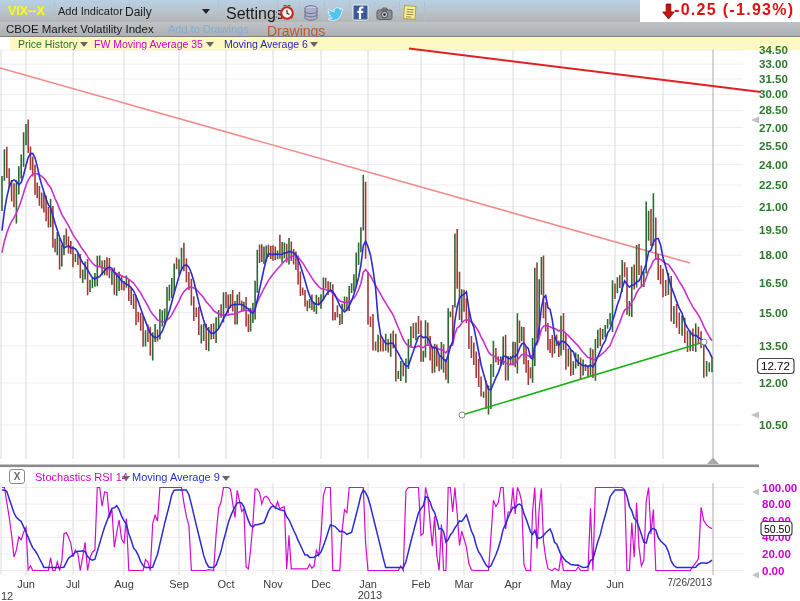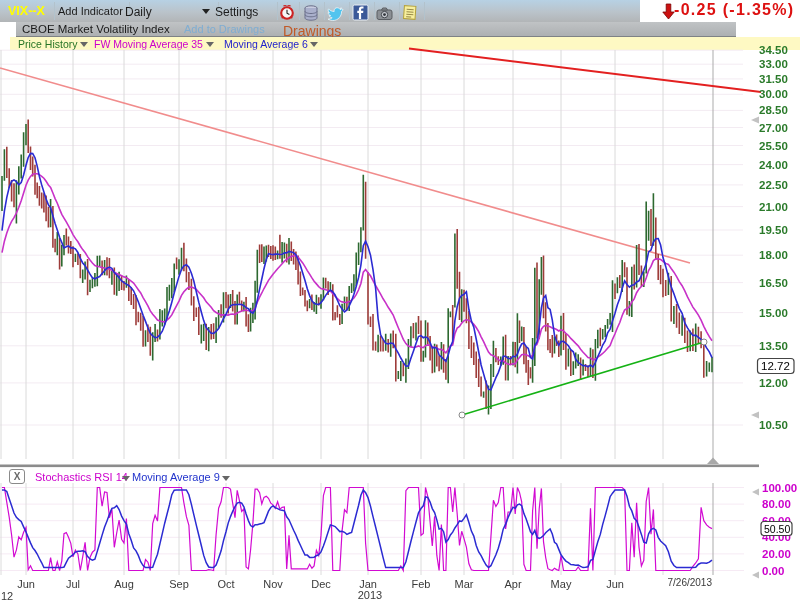--- a/index.html
+++ b/index.html
@@ -1,34 +1,34 @@
 <!DOCTYPE html>
 <html><head><meta charset="utf-8"><title>VIX--X</title><style>
 html,body{margin:0;padding:0}
 body{width:800px;height:601px;position:relative;background:#fff;
 font-family:"Liberation Sans",sans-serif;overflow:hidden}
 .tb{position:absolute;left:0;top:0;width:640px;height:22px;
 background:linear-gradient(#b7d1e4,#bac3ca 55%,#b2b5b7)}
-.b2{position:absolute;left:16px;top:22px;width:720px;height:14px;
+.b2{position:absolute;left:0;top:22px;width:800px;height:14px;
 background:linear-gradient(#c0c3c5,#adb0b2);border-bottom:1px solid #7e8285}
 .lg{position:absolute;left:10px;top:37px;width:800px;height:13px;background:#fef9c3}
 .t{position:absolute;white-space:nowrap}
 .sep{position:absolute;top:2px;height:18px;width:1px;background:#b2c2cc}
 .car{width:0;height:0;border-left:4px solid transparent;border-right:4px solid transparent;border-top:5px solid #555;position:absolute}
 .xbox{position:absolute;left:9px;top:469px;width:14px;height:13px;border:1.5px solid #8a8a8a;border-radius:3px;background:#fff;color:#6a6a6a;font-size:10px;font-weight:bold;text-align:center;line-height:13px}
 </style></head><body>
 <div class="tb">
  <span class="t" style="left:8px;top:4px;font-size:12.5px;font-weight:bold;color:#ffff00">VIX--X</span>
  <span class="sep" style="left:54px"></span>
  <span class="t" style="left:58px;top:5px;font-size:11px;color:#1c1c1c">Add Indicator</span>
  <span class="sep" style="left:129px"></span>
  <span class="t" style="left:125px;top:5px;font-size:12px;color:#1c1c1c">Daily</span>
  <span class="car" style="left:202px;top:9px;border-top-color:#222"></span>
  <span class="sep" style="left:218px"></span>
- <span class="t" style="left:215px;top:5px;font-size:12px;color:#1c1c1c">Settings</span>
+ <span class="t" style="left:226px;top:5px;font-size:16px;color:#1c1c1c">Settings</span>
  <span class="sep" style="left:277px"></span>
  <span class="sep" style="left:299px"></span>
     <span class="sep" style="left:324px"></span>
  <span class="sep" style="left:349px"></span>
     <span class="sep" style="left:374px"></span>
  <span class="sep" style="left:399px"></span>
     <span class="sep" style="left:424px"></span>
  <svg class="t" style="left:279px;top:4px" width="150" height="17" viewBox="0 0 150 17">
       <path d="M3.8 2.2a2.6 2.6 0 014.4 0zM7.8 2.2a2.6 2.6 0 014.4 0z" fill="#cc2222"></path>
       <circle cx="8" cy="9" r="5.8" fill="#f6f6f6" stroke="#cc2222" stroke-width="2.1"></circle>
@@ -53,21 +53,21 @@
         <circle cx="7.5" cy="7.6" r="1.4" fill="#30343a"></circle>
       </g>
       <g transform="translate(125,2)">
         <rect x="0" y="0" width="11.5" height="13" fill="#f7ef9e" stroke="#b5a23c" transform="rotate(4 6 6)"></rect>
         <path d="M2.5 3.5h7M2.5 6h7M2.5 8.5h7M2.5 11h5" stroke="#8f8040" stroke-width="0.9" transform="rotate(4 6 6)"></path>
       </g>
     </svg>
  <svg class="t" style="left:662px;top:3px" width="13" height="17" viewBox="0 0 13 17">
       <path d="M4.2 1h4.6v8h3.4L6.5 16 .8 9h3.4z" fill="#cc1111" stroke="#7a0000" stroke-width="0.8"></path>
     </svg>
- <span class="t" style="left:674px;top:1px;font-size:16px;font-weight:bold;color:#dd1111;letter-spacing:1.3px">-0.25 (-1.35%)</span>
+ <span class="t" style="left:674px;top:1px;font-size:16px;font-weight:bold;color:#dd1111;letter-spacing:1.3px">-0.25 (-1.93%)</span>
 </div>
 <div class="b2">
  <span class="t" style="left:6px;top:1px;font-size:11.5px;color:#191919">CBOE Market Volatility Index</span>
  <span class="t" style="left:168px;top:1px;font-size:11px;color:#7fadd2">Add to Drawings</span>
  <span class="t" style="left:267px;top:1px;font-size:14px;color:#c05a28">Drawings</span>
 </div>
 <div class="lg">
  <span class="t" style="left:8px;top:1px;font-size:10.5px;color:#267326">Price History</span>
  <span class="car" style="left:70px;top:5px;border-top-color:#666"></span>
  <span class="t" style="left:84px;top:1px;font-size:10.5px;color:#cc00cc">FW Moving Average 35</span>

